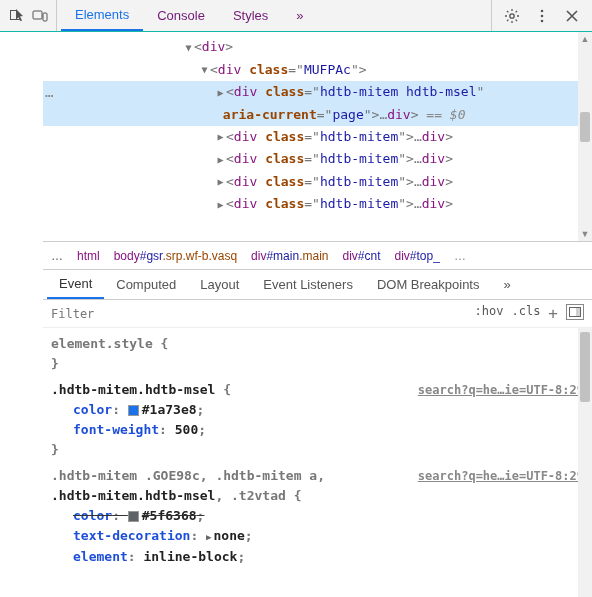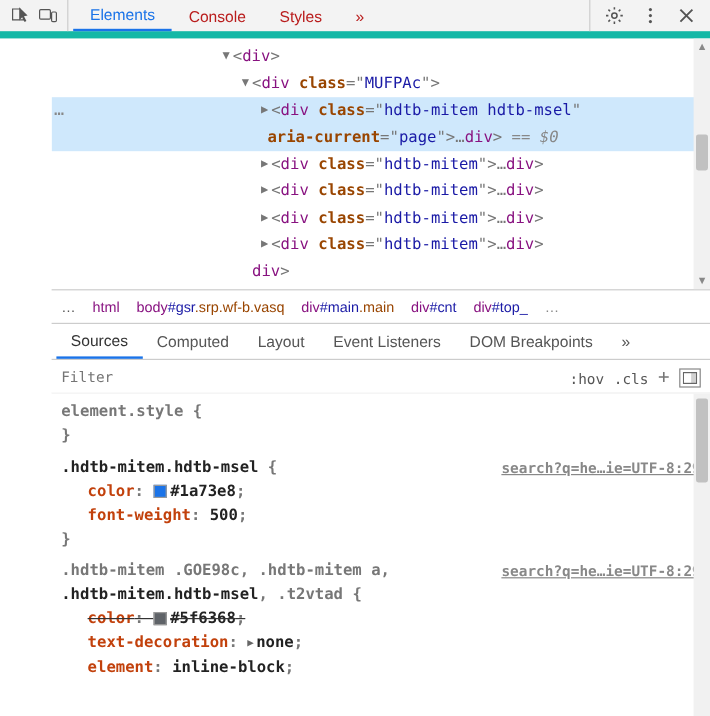--- a/index.html
+++ b/index.html
@@ -10,21 +10,21 @@
     width: 592px;
     height: 597px;
     overflow: hidden;
     background: #fff;
   }
   
   .topbar {
     display: flex;
     align-items: center;
     height: 32px;
-    border-bottom: 6px solid #14b8a6;
+    border-bottom: 1px solid #14b8a6;
     background: #f3f3f3;
   }
   .topbar .left-tools {
     display: flex;
     align-items: center;
     padding: 0 4px;
     height: 100%;
     border-right: 1px solid #ccc;
   }
   .topbar .icon-btn {
@@ -37,21 +37,21 @@
     display: flex;
     height: 100%;
     align-items: stretch;
     flex: 1;
     padding-left: 4px;
   }
   .topbar .tab {
     display: flex;
     align-items: center;
     padding: 0 14px;
-    color: #b91c1c;
+    color: #701a75;
     cursor: pointer;
     font-size: 13px;
   }
   .topbar .tab.active {
     color: #1a73e8;
     border-bottom: 2px solid #1a73e8;
   }
   .topbar .right-tools {
     display: flex;
     align-items: center;
@@ -195,21 +195,21 @@
     border:none;
     outline:none;
     height:100%;
     padding: 0 8px;
     font-size: 12px;
     font-family: Consolas, Menlo, monospace;
     color:#888;
   }
   .filter-tools {
     display:flex;
-    align-items:flex-end;
+    align-items:flex-start;
     gap:8px;
     padding: 0 8px;
     font-family: Consolas, Menlo, monospace;
     color:#555;
     font-size:12px;
   }
   .filter-tools .sq {
     width:18px;height:16px;
     border:1px solid #888;
     display:inline-flex;align-items:center;justify-content:center;
@@ -233,21 +233,21 @@
     justify-content:space-between;
   }
   .rule .src {
     color:#888;
     text-decoration: underline;
     font-size:12px;
   }
   .sel-gray { color:#777; }
   .sel-black { color:#222; }
   .decl { padding-left: 22px; }
-  .prop { color:#c2410c; }
+  .prop { color:#1d4ed8; }
   .val { color:#222; }
   .swatch {
     display:inline-block;
     width:11px;height:11px;
     border:1px solid #999;
     vertical-align:middle;
     margin-right:3px;
   }
   .tri-small {
     display:inline-block;
@@ -322,38 +322,37 @@
 
   <div class="dom-panel">
     <div class="dom-tree" id="dom-tree">
         <div class="dom-row"><span class="pad" style="width:140px"></span><span class="tri">▼</span><span class="punc">&lt;</span><span class="tag">div</span><span class="punc">&gt;</span></div>
         <div class="dom-row"><span class="pad" style="width:156px"></span><span class="tri">▼</span><span class="punc">&lt;</span><span class="tag">div</span> <span class="attr">class</span><span class="punc">=</span><span class="punc">"</span><span class="str">MUFPAc</span><span class="punc">"</span><span class="punc">&gt;</span></div>
         <div class="dom-row selected"><span class="row-actions">…</span><span class="pad" style="width:172px"></span><span class="tri">▶</span><span class="punc">&lt;</span><span class="tag">div</span> <span class="attr">class</span><span class="punc">=</span><span class="punc">"</span><span class="str">hdtb-mitem hdtb-msel</span><span class="punc">"</span><br><span class="pad" style="width:172px"></span> <span class="attr">aria-current</span><span class="punc">=</span><span class="punc">"</span><span class="str">page</span><span class="punc">"</span><span class="punc">&gt;</span><span class="punc">…</span><span class="punc"><span class="tag">div</span><span class="punc">&gt;</span><span class="eqvar"> == $0</span></span></div>
         <div class="dom-row"><span class="pad" style="width:172px"></span><span class="tri">▶</span><span class="punc">&lt;</span><span class="tag">div</span> <span class="attr">class</span><span class="punc">=</span><span class="punc">"</span><span class="str">hdtb-mitem</span><span class="punc">"</span><span class="punc">&gt;</span><span class="punc">…</span><span class="punc"><span class="tag">div</span><span class="punc">&gt;</span></span></div>
         <div class="dom-row"><span class="pad" style="width:172px"></span><span class="tri">▶</span><span class="punc">&lt;</span><span class="tag">div</span> <span class="attr">class</span><span class="punc">=</span><span class="punc">"</span><span class="str">hdtb-mitem</span><span class="punc">"</span><span class="punc">&gt;</span><span class="punc">…</span><span class="punc"><span class="tag">div</span><span class="punc">&gt;</span></span></div>
         <div class="dom-row"><span class="pad" style="width:172px"></span><span class="tri">▶</span><span class="punc">&lt;</span><span class="tag">div</span> <span class="attr">class</span><span class="punc">=</span><span class="punc">"</span><span class="str">hdtb-mitem</span><span class="punc">"</span><span class="punc">&gt;</span><span class="punc">…</span><span class="punc"><span class="tag">div</span><span class="punc">&gt;</span></span></div>
         <div class="dom-row"><span class="pad" style="width:172px"></span><span class="tri">▶</span><span class="punc">&lt;</span><span class="tag">div</span> <span class="attr">class</span><span class="punc">=</span><span class="punc">"</span><span class="str">hdtb-mitem</span><span class="punc">"</span><span class="punc">&gt;</span><span class="punc">…</span><span class="punc"><span class="tag">div</span><span class="punc">&gt;</span></span></div>
-        <div class="dom-row"><span class="pad" style="width:156px"></span><span class="tri"></span><span class="punc"><span class="tag">div</span><span class="punc">&gt;</span></span></div>
       </div>
     <div class="hl-marker"></div>
     <div class="dom-scroll">
       <div class="arrow up">▲</div>
       <div class="thumb"></div>
       <div class="arrow down">▼</div>
     </div>
   </div>
 
   <div class="crumbs">
     <span class="more">…</span>
     <span id="crumbs-host" style="display: contents;"><span class="crumb"><span class="t">html</span></span><span class="crumb"><span class="t">body</span><span class="id">#gsr</span><span class="cls">.srp.wf-b.vasq</span></span><span class="crumb"><span class="t">div</span><span class="id">#main</span><span class="cls">.main</span></span><span class="crumb"><span class="t">div</span><span class="id">#cnt</span></span><span class="crumb"><span class="t">div</span><span class="id">#top_</span></span></span>
     <span class="fade">…</span>
   </div>
 
   <div class="subtabs">
-    <div class="subtab active">Sources</div>
+    <div class="subtab active">Event</div>
     <div class="subtab">Computed</div>
     <div class="subtab">Layout</div>
     <div class="subtab">Event Listeners</div>
     <div class="subtab">DOM Breakpoints</div>
     <div class="subtab">»</div>
   </div>
 
   <div class="filter-row">
     <input class="filter-input" placeholder="Filter" style="">
     <div class="filter-tools">

